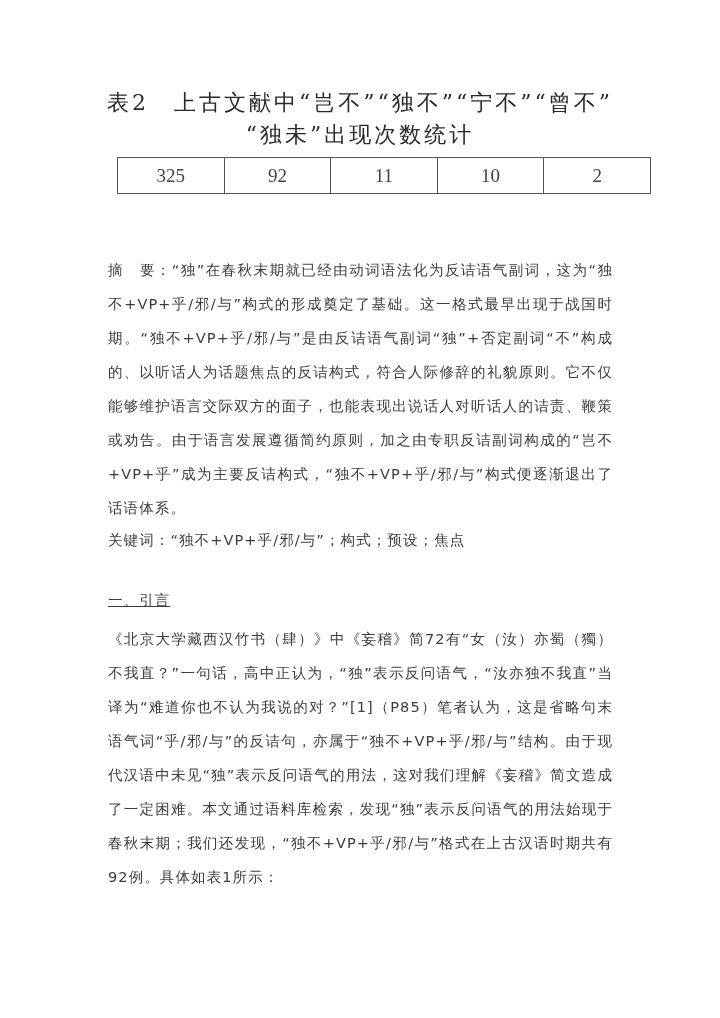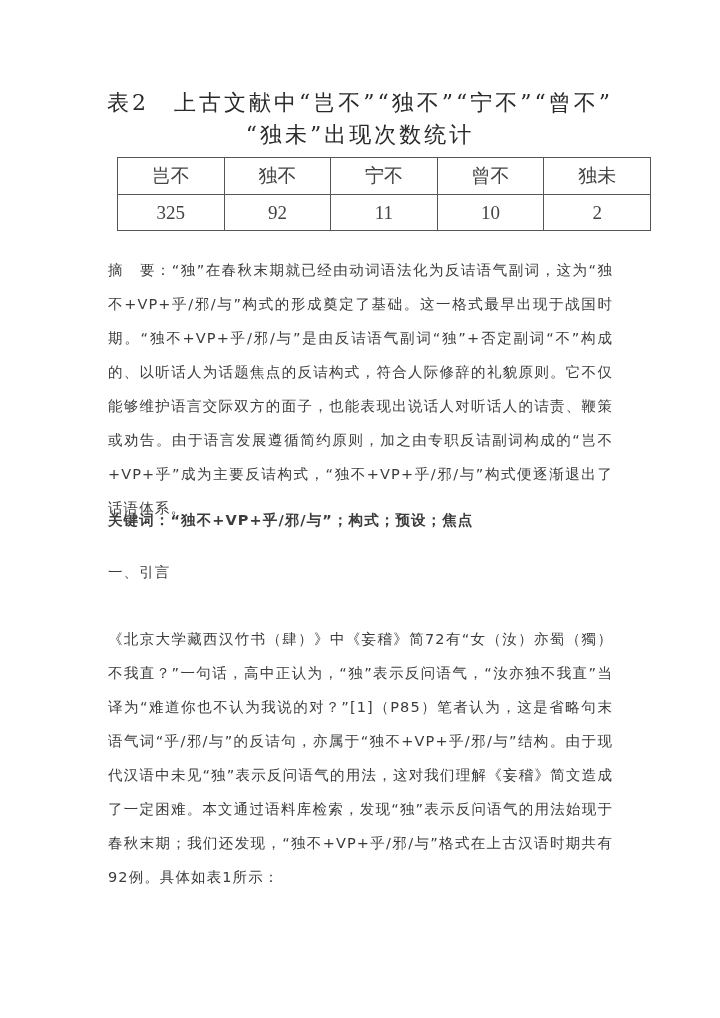--- a/index.html
+++ b/index.html
@@ -56,39 +56,32 @@
       left: 108px;
       width: 505px;
       font-size: 14.5px;
       line-height: 34px;
       color: #3c3c3c;
       letter-spacing: 1.1px;
       text-align: justify;
       font-family: "DejaVu Sans", "Liberation Sans", sans-serif;
     }
     .abstract { top: 253px; }
-    .keywords { top: 503px; font-weight: bold; }
-    .section-heading { top: 555px; }
+    .keywords { top: 523px; }
+    .section-heading { top: 583px; text-decoration: underline; }
     .intro { top: 622px; }
   </style>
 </head>
 <body>
 
 <div class="table-title l1">表2　上古文献中“岂不”“独不”“宁不”“曾不”</div>
 <div class="table-title l2">“独未”出现次数统计</div>
 
 <table class="stats">
   <tbody>
-      <tr class="head">
-    <td>岂不</td>
-    <td>独不</td>
-    <td>宁不</td>
-    <td>曾不</td>
-    <td>独未</td>
-  </tr>
   <tr class="vals">
     <td>325</td>
     <td>92</td>
     <td>11</td>
     <td>10</td>
     <td>2</td>
   </tr>
 </tbody>
   </table>
 

